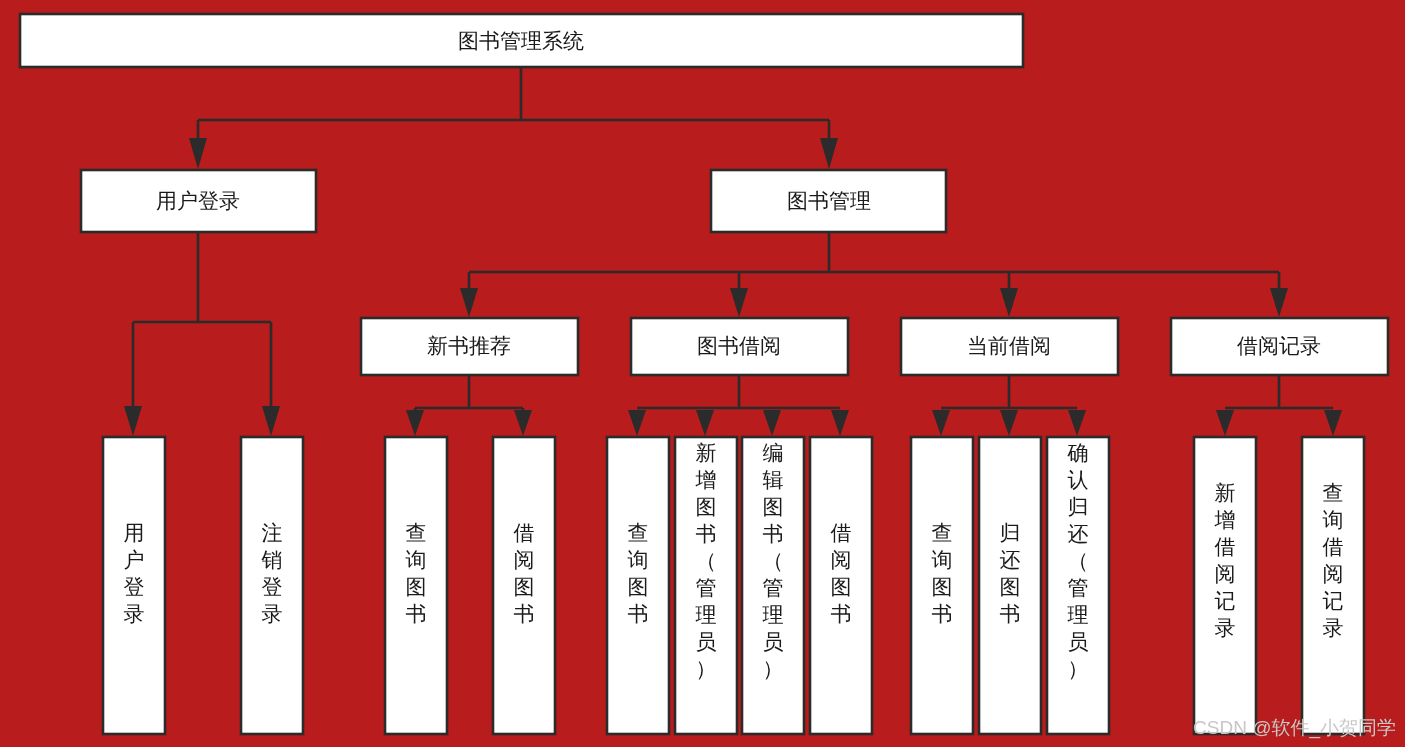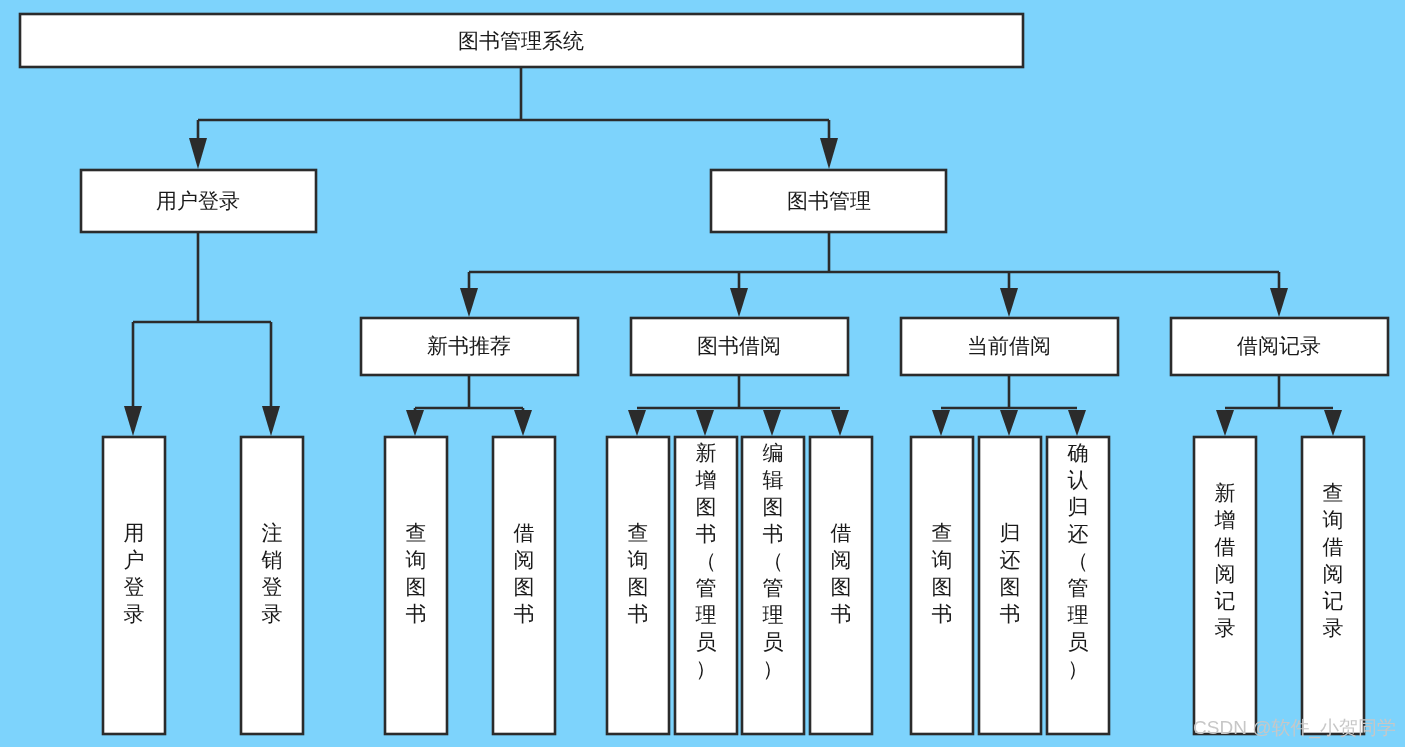--- a/index.html
+++ b/index.html
@@ -10,21 +10,21 @@
   body {
     width: 1405px;
     height: 747px;
     font-family: "Liberation Sans", "DejaVu Sans", sans-serif;
     overflow: hidden;
   }
   #diagram-root {
     position: relative;
     width: 1405px;
     height: 747px;
-    background: #7dd3fc;
+    background: #b91c1c;
   }
   svg.chart-svg {
     position: absolute;
     left: 0;
     top: 0;
     width: 1405px;
     height: 747px;
     display: block;
   }
   .node-box {

